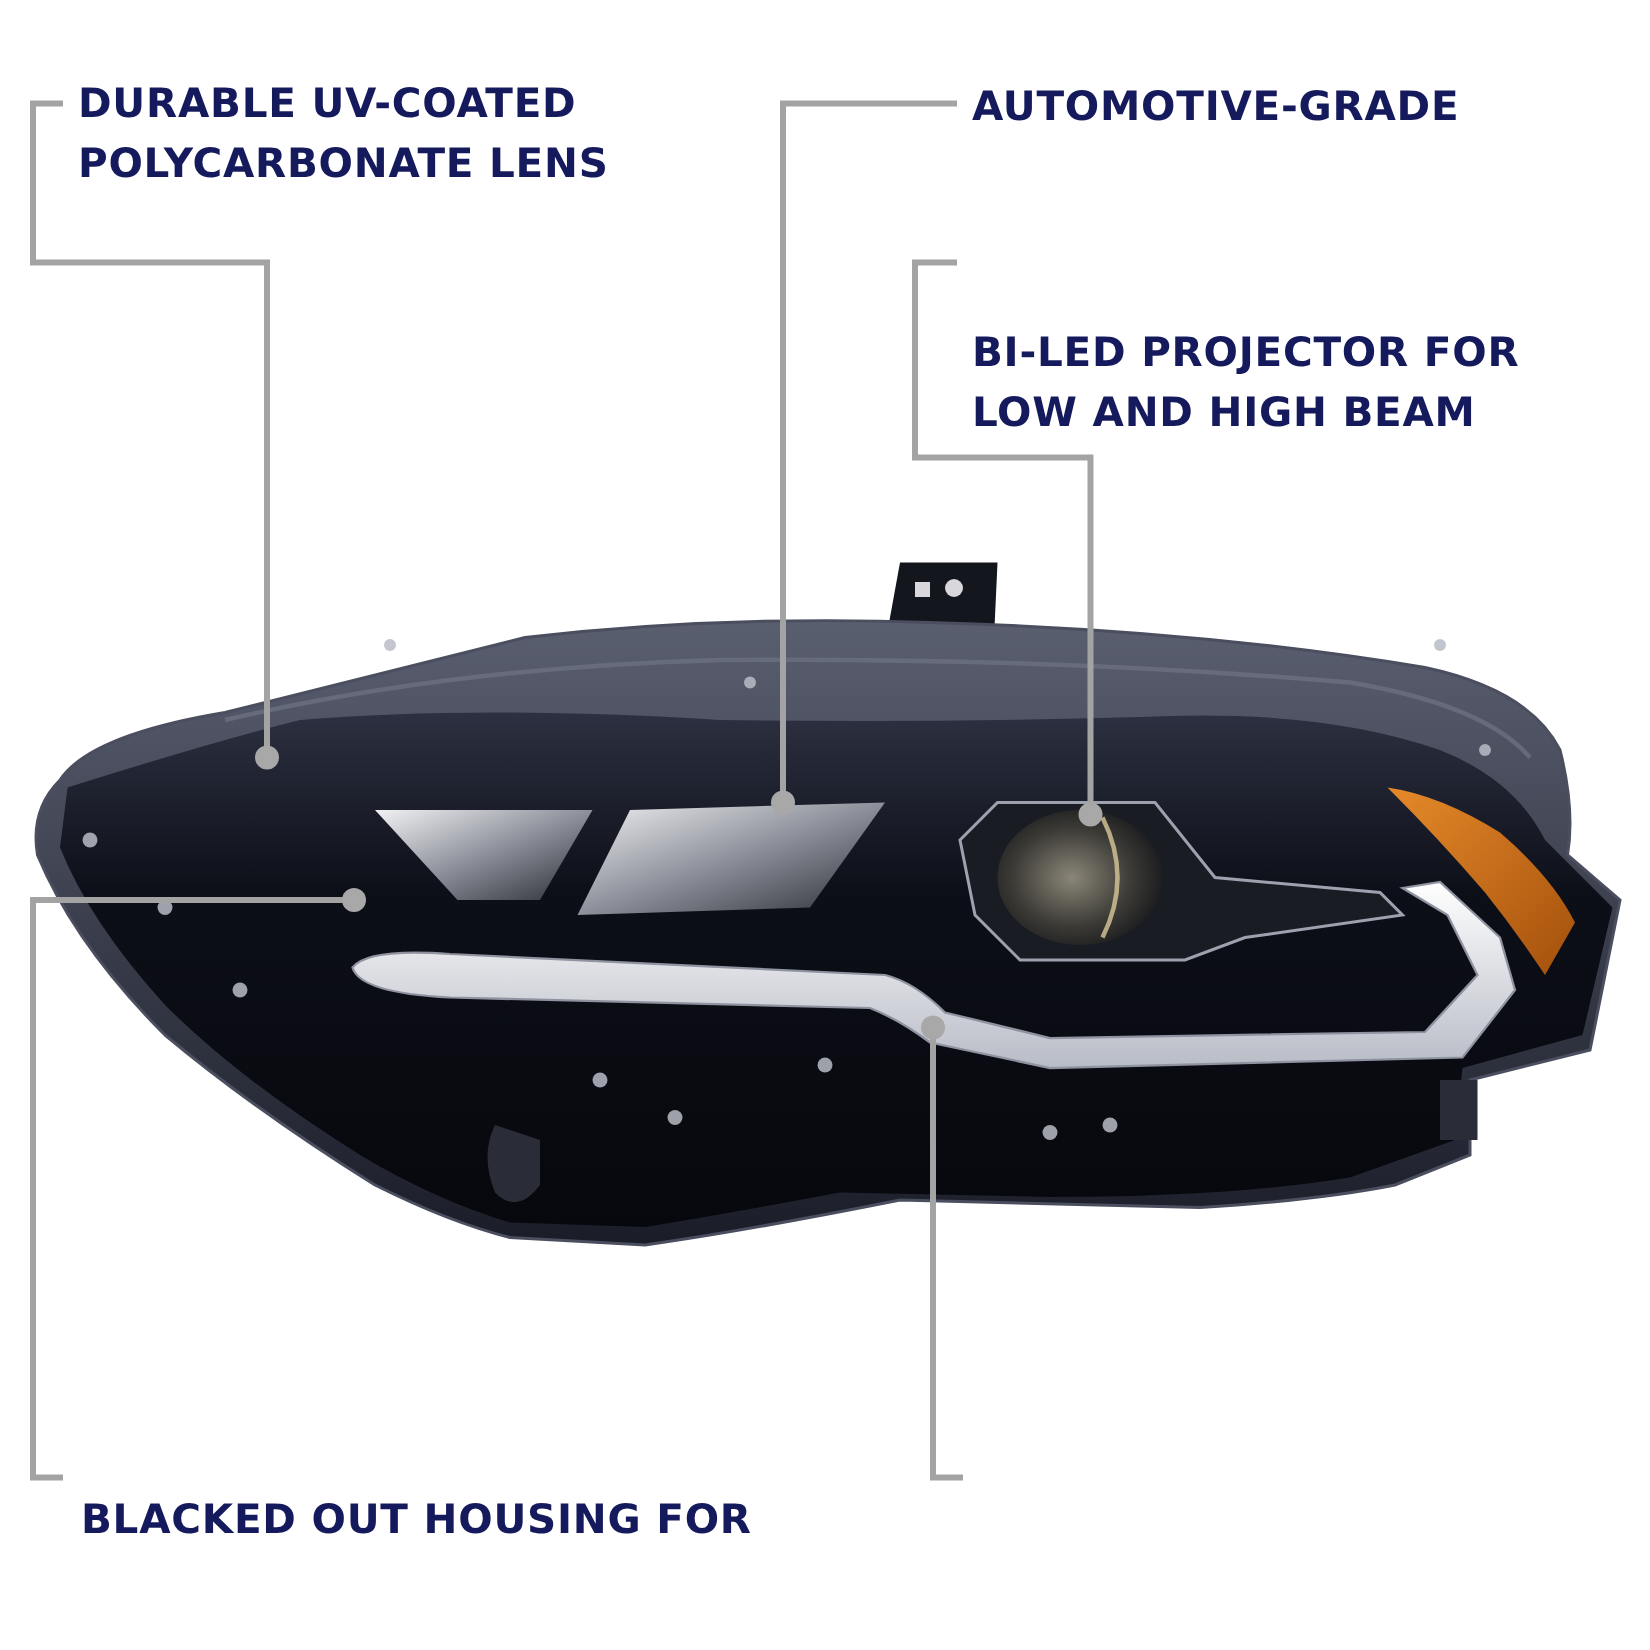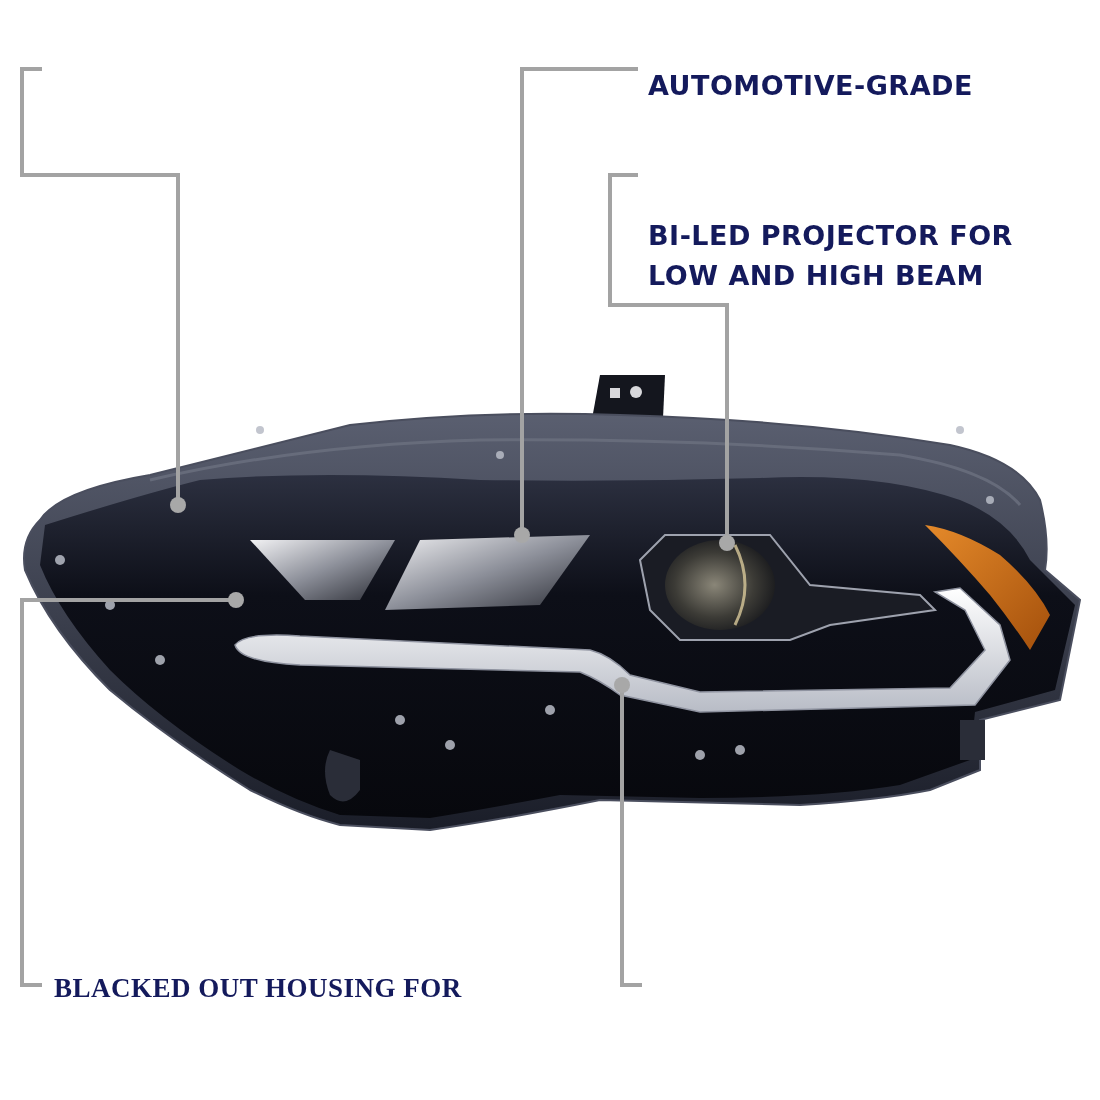--- a/index.html
+++ b/index.html
@@ -106,30 +106,34 @@
     </g>
     <g fill="#a8a8a8">
       <circle cx="178" cy="505" r="8"></circle>
       <circle cx="522" cy="535" r="8"></circle>
       <circle cx="727" cy="543" r="8"></circle>
       <circle cx="236" cy="600" r="8"></circle>
       <circle cx="622" cy="685" r="8"></circle>
     </g>
   </svg>
 
+  <div class="callout-text" style="left:52px; top:50px;">
+    <span>DURABLE UV-COATED</span>
+    <span>POLYCARBONATE LENS</span>
+  </div>
 
-  <div class="callout-text" style="left:648px; top:66px;">
+  <div class="callout-text" style="left:648px; top:52px;">
     <span>AUTOMOTIVE-GRADE</span>
   </div>
 
   <div class="callout-text" style="left:648px; top:185px;margin-top:31px;">
     <span>BI-LED PROJECTOR FOR</span>
     <span>LOW AND HIGH BEAM</span>
   </div>
 
-  <div class="callout-text" style="left:54px; top:968px;font-family:Liberation Serif, serif;">
+  <div class="callout-text" style="left:54px; top:994px;">
     <span>BLACKED OUT HOUSING FOR</span>
   </div>
 
   <div class="callout-text" style="left:654px; top:968px;">
   </div>
 
 </div>
 
 </body></html>

